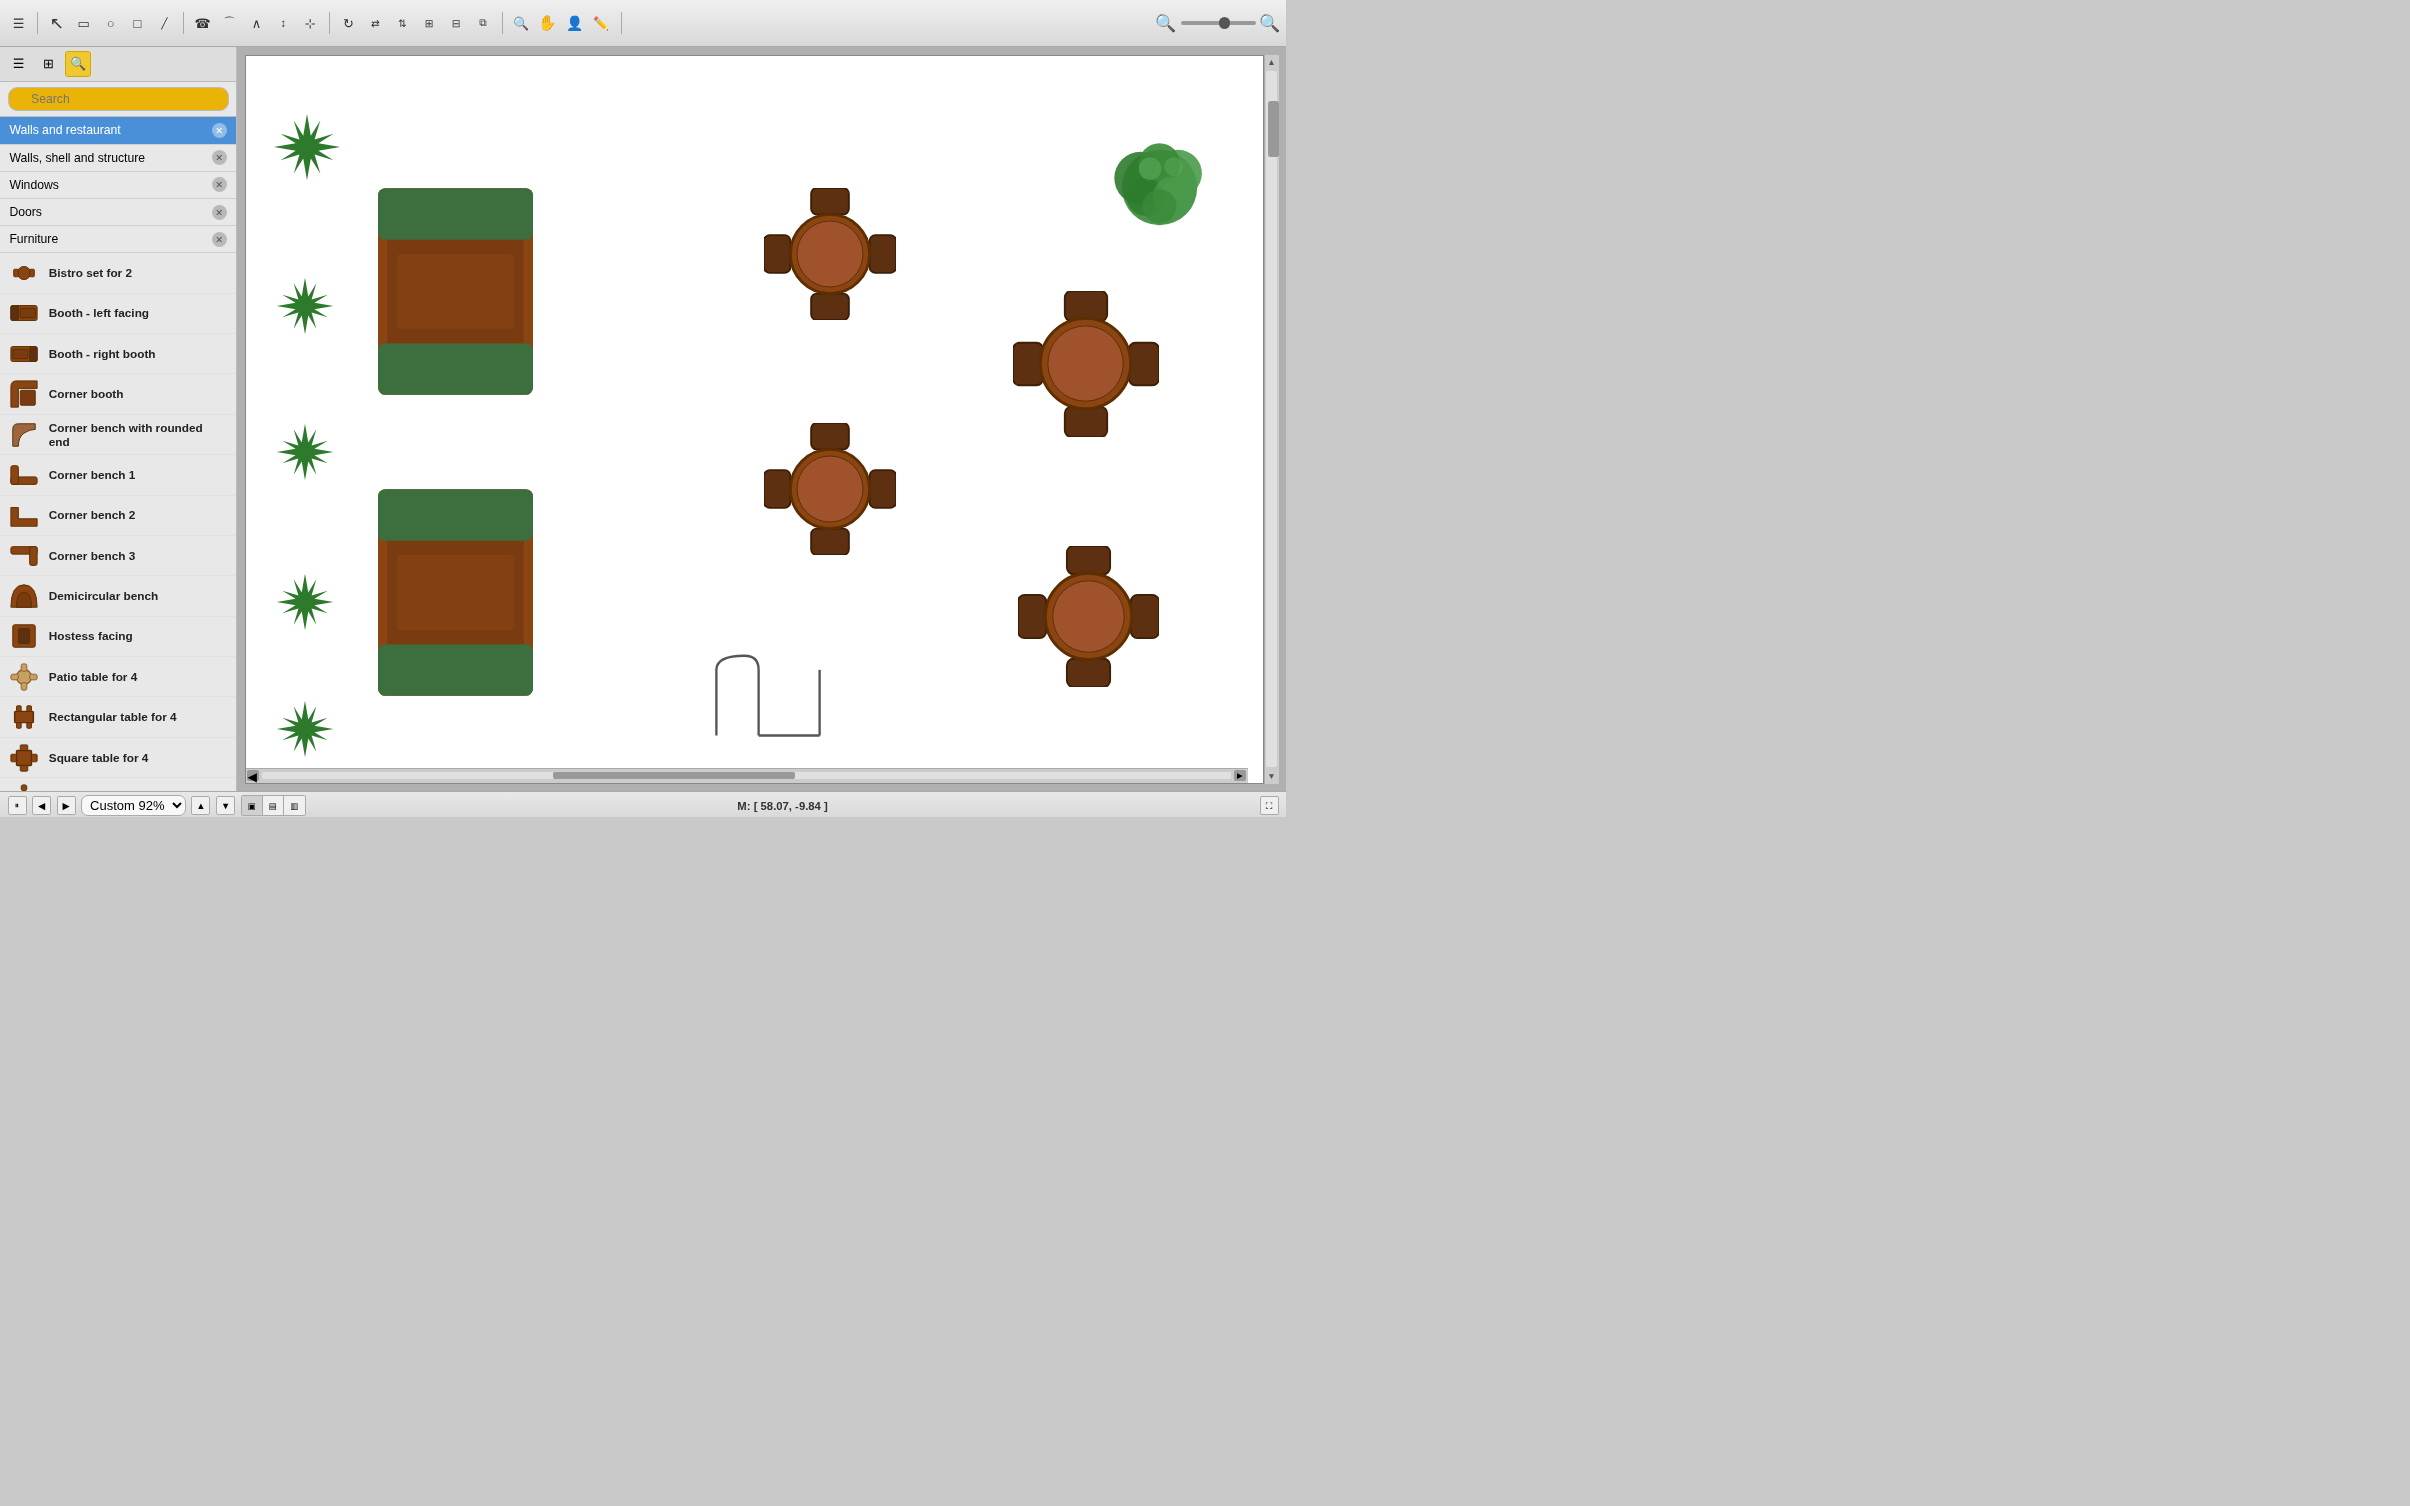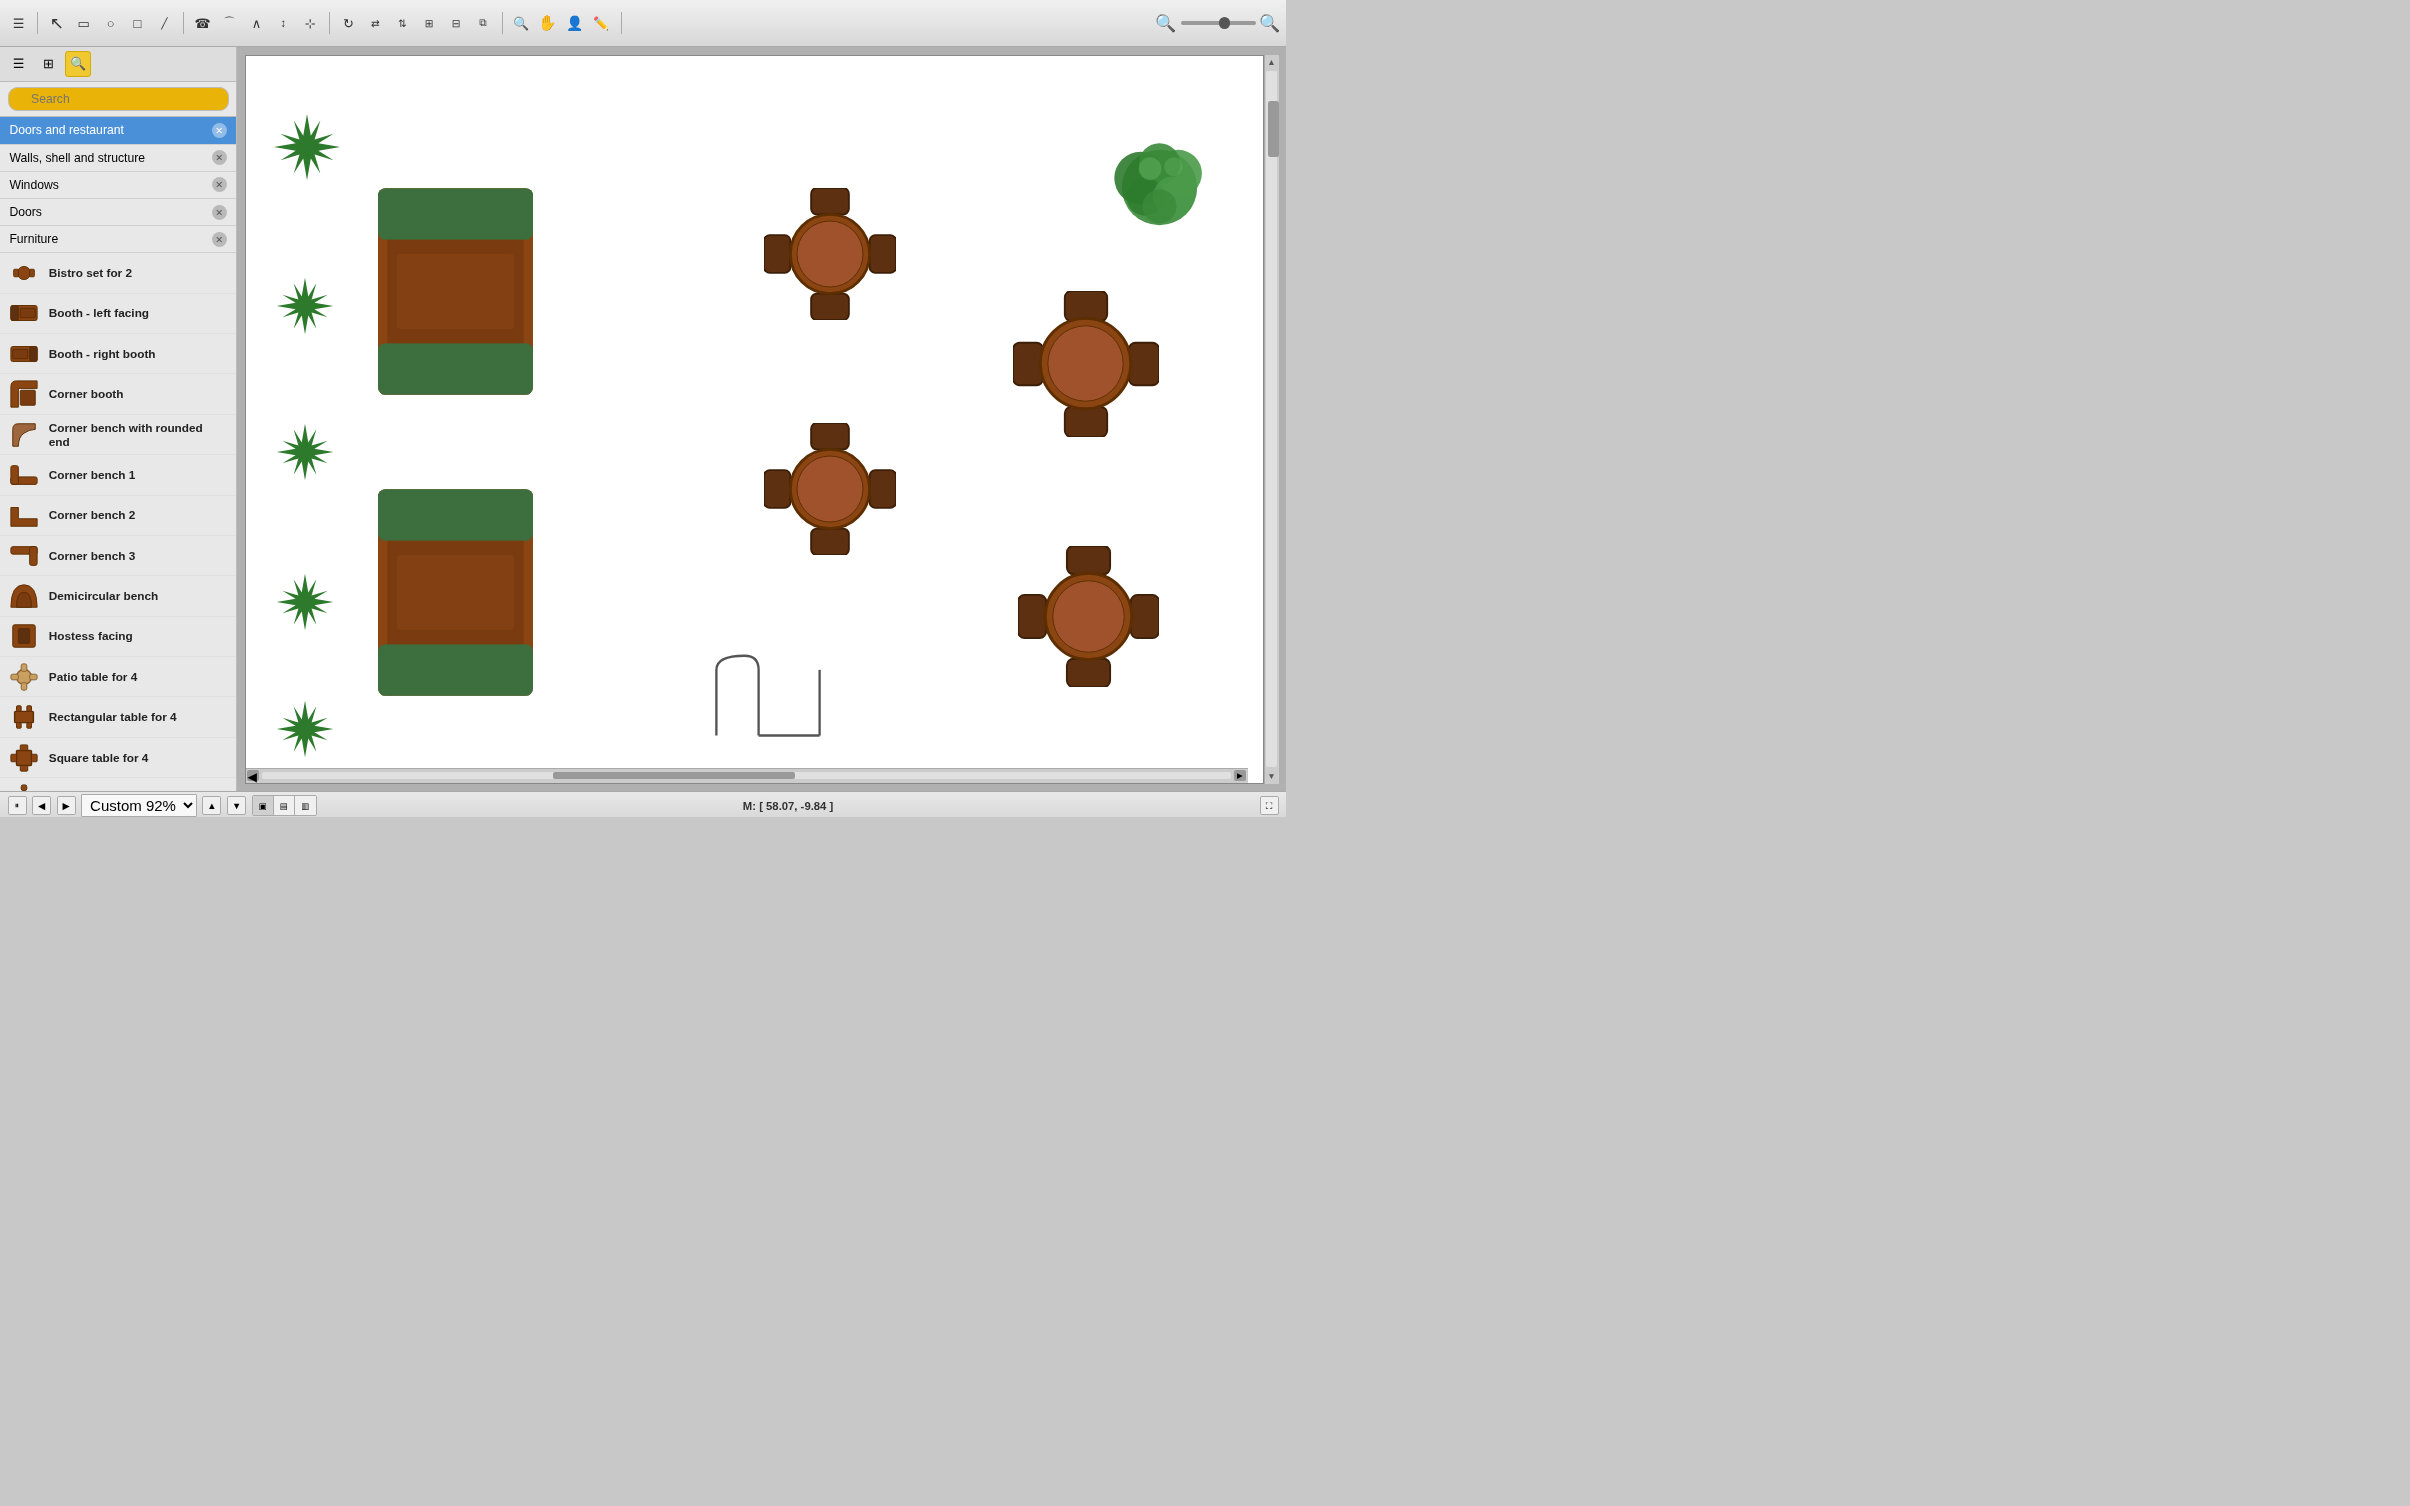--- a/index.html
+++ b/index.html
@@ -243,25 +243,25 @@
     .pause-btn {
       width: 19px; height: 19px;
       border: 0.9px solid #aaa;
       background: #f0f0f0;
       border-radius: 1.9px;
       cursor: pointer;
       display: flex; align-items: center; justify-content: center;
       font-size: 8.5px;
     }
     .zoom-select {
-      font-size: 15px;
+      font-size: 13px;
       border: 0.9px solid #aaa;
       background: #f8f8f8;
       padding: 0.9px 3.8px;
-      border-radius: 1px;
+      border-radius: 7px;
       cursor: pointer;
     }
     .view-modes {
       display: flex;
       border: 0.9px solid #aaa;
       border-radius: 1.9px;
       overflow: hidden;
     }
     .view-mode-btn {
       width: 21px; height: 19px;
@@ -354,21 +354,21 @@
 
     <div id="search-box">
       <div class="search-wrap">
         <span class="search-icon-inner">🔍</span>
         <input id="search-input" type="text" placeholder="Search" style="">
       </div>
     </div>
 
     <div id="categories">
       <div class="category-item active">
-        <span>Doors and restaurant</span>
+        <span>Walls and restaurant</span>
         <span class="cat-close">✕</span>
       </div>
       <div class="category-item">
         <span>Walls, shell and structure</span>
         <span class="cat-close">✕</span>
       </div>
       <div class="category-item">
         <span>Windows</span>
         <span class="cat-close">✕</span>
       </div>

